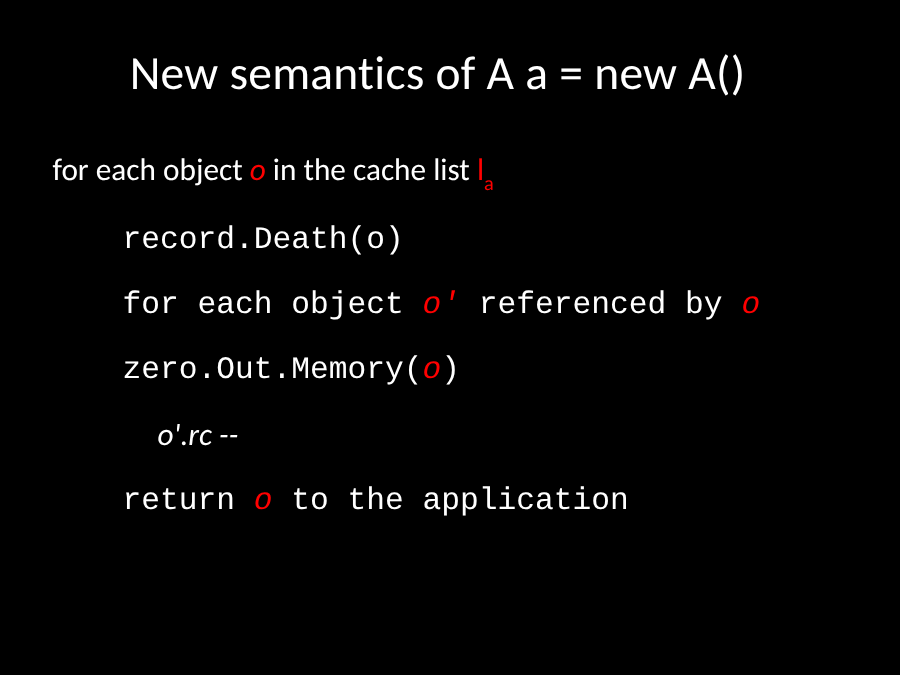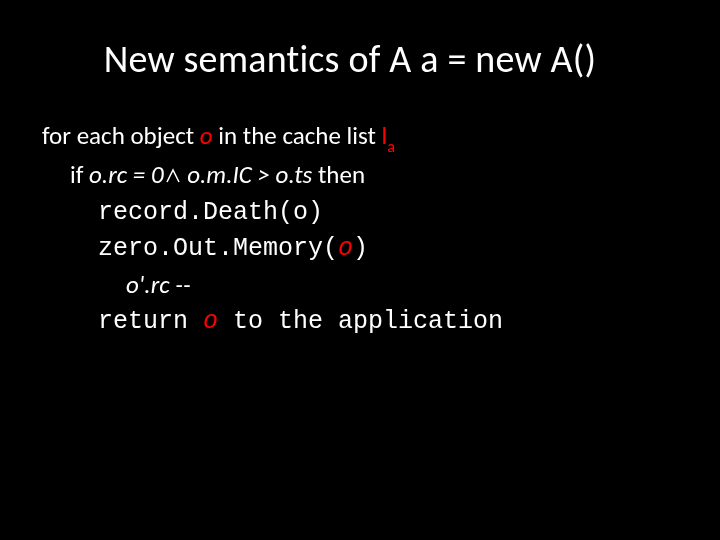--- a/index.html
+++ b/index.html
@@ -23,21 +23,21 @@
     font-size: 38px;
     font-weight: 400;
     text-align: center;
     margin: 0 0 36px 0;
     letter-spacing: 0.2px;
   }
   .body {
     font-size: 25px;
     line-height: 1.45;
   }
-  .line { white-space: nowrap; }
+  .line { white-space: nowrap; margin-top: 16px; }
   .i1 { padding-left: 28px; }
   .i2 { padding-left: 56px; font-family: Liberation Mono, monospace; }
   .i3 { padding-left: 84px; }
   .italic { font-style: italic; }
   .red { color: #ff0000; }
   .sub {
     font-size: 0.65em;
     vertical-align: sub;
     position: relative;
     top: 0.15em;
@@ -54,30 +54,28 @@
 <div class="slide">
 
   <h1 class="title">New semantics of  A a = new A()</h1>
 
   <div class="body">
 
     <div class="line">
       <span>for each object </span><span class="italic red">o</span><span> in the cache list </span><span class="red">l</span><span class="red sub">a</span>
     </div>
 
-    <div class="line i1">
-      <span>if </span><span class="italic">o.rc = 0</span><span class="wedge"><svg width="18" height="18" viewBox="0 0 18 18">
-            <path d="M3 15 L9 3 L15 15" stroke="#ffffff" stroke-width="1.6" fill="none"></path>
-          </svg></span><span class="italic">   o.m.IC &gt; o.ts</span><span>  then</span>
-    </div>
 
     <div class="line i2">
       <span> record.Death(o)</span>
     </div>
 
+    <div class="line i2">
+      <span>for each object </span><span class="italic red">o'</span><span> referenced by </span><span class="italic red">o</span>
+    </div>
 
     <div class="line i2">
       <span> zero.Out.Memory(</span><span class="italic red">o</span><span>)</span>
     </div>
 
     <div class="line i3">
       <span class="italic">o'.rc  --</span>
     </div>
 
     <div class="line i2">

